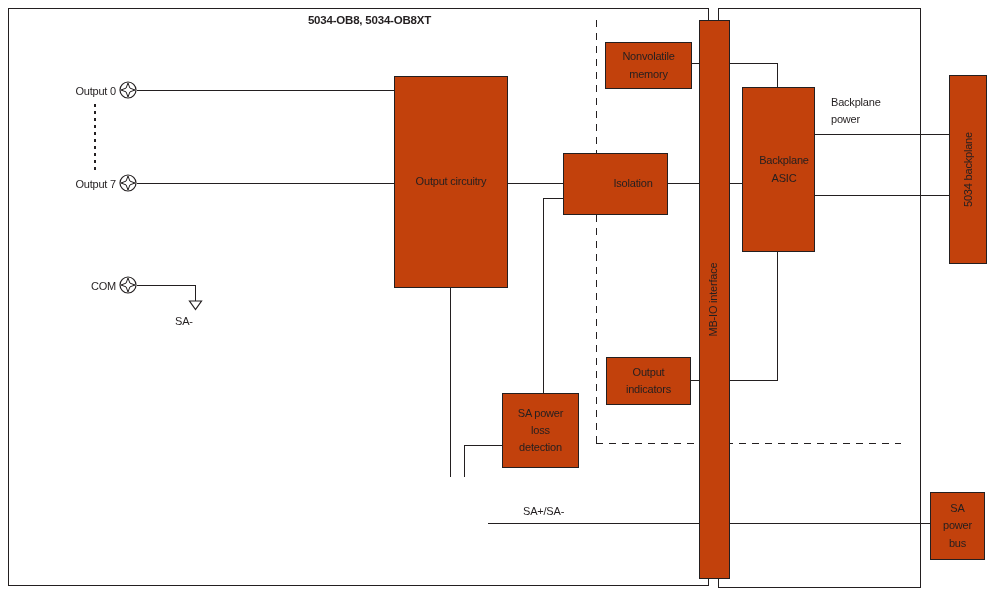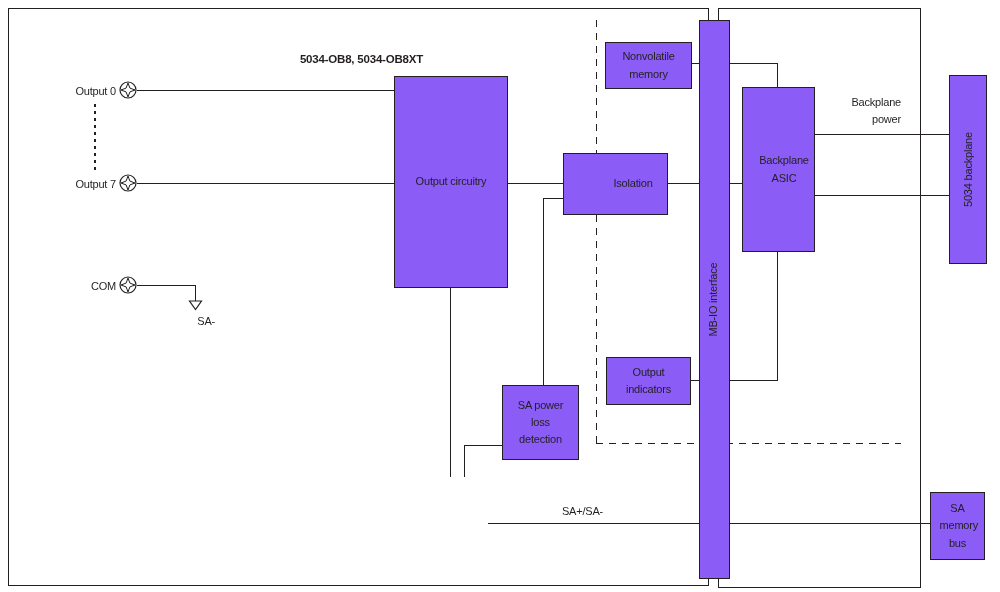--- a/index.html
+++ b/index.html
@@ -11,40 +11,40 @@
   .outer{position:absolute;border:1px solid #231f20;background:transparent;z-index:1;}
   .title{position:absolute;z-index:5;font-weight:bold;font-size:11.5px;text-align:center;}
   .wire-h{position:absolute;height:1px;background:#231f20;z-index:2;}
   .wire-v{position:absolute;width:1px;background:#231f20;z-index:2;}
   .dash-v{position:absolute;width:1px;z-index:2;
     background:repeating-linear-gradient(to bottom,#231f20 0 7px,transparent 7px 13px);}
   .dash-h{position:absolute;height:1px;z-index:2;
     background:repeating-linear-gradient(to right,#231f20 0 7px,transparent 7px 13px);}
   .dot-v{position:absolute;width:2px;z-index:2;
     background:repeating-linear-gradient(to bottom,#231f20 0 3px,transparent 3px 7px);}
-  .box{position:absolute;border:1px solid #231f20;background:#8b5cf6;z-index:3;
+  .box{position:absolute;border:1px solid #231f20;background:#c2410c;z-index:3;
     display:flex;align-items:center;justify-content:center;text-align:center;line-height:1.55;}
   .bar{z-index:4;}
   .rot-label{transform:rotate(-90deg);white-space:nowrap;letter-spacing:-0.2px;}
   .lbl{position:absolute;z-index:5;line-height:1.55;}
   .lbl-r{text-align:right;}
-  .lbl-c{text-align:right;}
+  .lbl-c{text-align:left;}
   .term{position:absolute;width:18px;height:18px;z-index:3;}
   .gnd{position:absolute;z-index:3;}
   .w50{width:50px;} .w60{width:60px;} .w36{width:36px;}
 </style>
 </head>
 <body>
 
 <div id="canvas">
 
   <div class="outer" style="left:8px;top:8px;width:699px;height:576px;"></div>
   <div class="outer" style="left:718px;top:8px;width:201px;height:578px;"></div>
 
-  <div class="title" style="left:12px;top:14px;width:699px;margin-top:39px;">5034-OB8, 5034-OB8XT</div>
+  <div class="title" style="left:20px;top:14px;width:699px;">5034-OB8, 5034-OB8XT</div>
 
   <div class="lbl lbl-r" style="left:40px;top:83px;width:76px;">Output 0</div>
   <div class="lbl lbl-r" style="left:40px;top:176px;width:76px;">Output 7</div>
   <div class="lbl lbl-r" style="left:40px;top:278px;width:76px;">COM</div>
 
   <div class="term" style="left:119px;top:81px;">
     <svg width="18" height="18" viewBox="0 0 18 18">
       <circle cx="9" cy="9" r="8" fill="#fff" stroke="#231f20" stroke-width="1.2"></circle>
       <path d="M9 2 L7.1 7.1 L2 9 L7.1 10.9 L9 16 L10.9 10.9 L16 9 L10.9 7.1 Z" fill="#fff" stroke="#231f20" stroke-width="1"></path>
     </svg>
@@ -116,27 +116,27 @@
   </div>
 
   <div class="box" style="left:742px;top:87px;width:71px;height:163px;justify-content:flex-end;">
     <span class="w60">Backplane ASIC</span>
   </div>
 
   <div class="box" style="left:606px;top:357px;width:83px;height:46px;">
     <span class="w60">Output indicators</span>
   </div>
 
-  <div class="box" style="left:502px;top:385px;width:75px;height:73px;">
+  <div class="box" style="left:502px;top:393px;width:75px;height:73px;">
     <span class="w50">SA power loss detection</span>
   </div>
 
 
   <div class="box" style="left:930px;top:492px;width:53px;height:66px;">
-    <span class="w36">SA memory bus</span>
+    <span class="w36">SA power bus</span>
   </div>
 
   <div class="box" style="left:949px;top:75px;width:36px;height:187px;">
     <span class="rot-label">5034 backplane</span>
   </div>
 
   <div class="box bar" style="left:699px;top:20px;width:29px;height:557px;">
     <span class="rot-label">MB-IO interface</span>
   </div>
 

